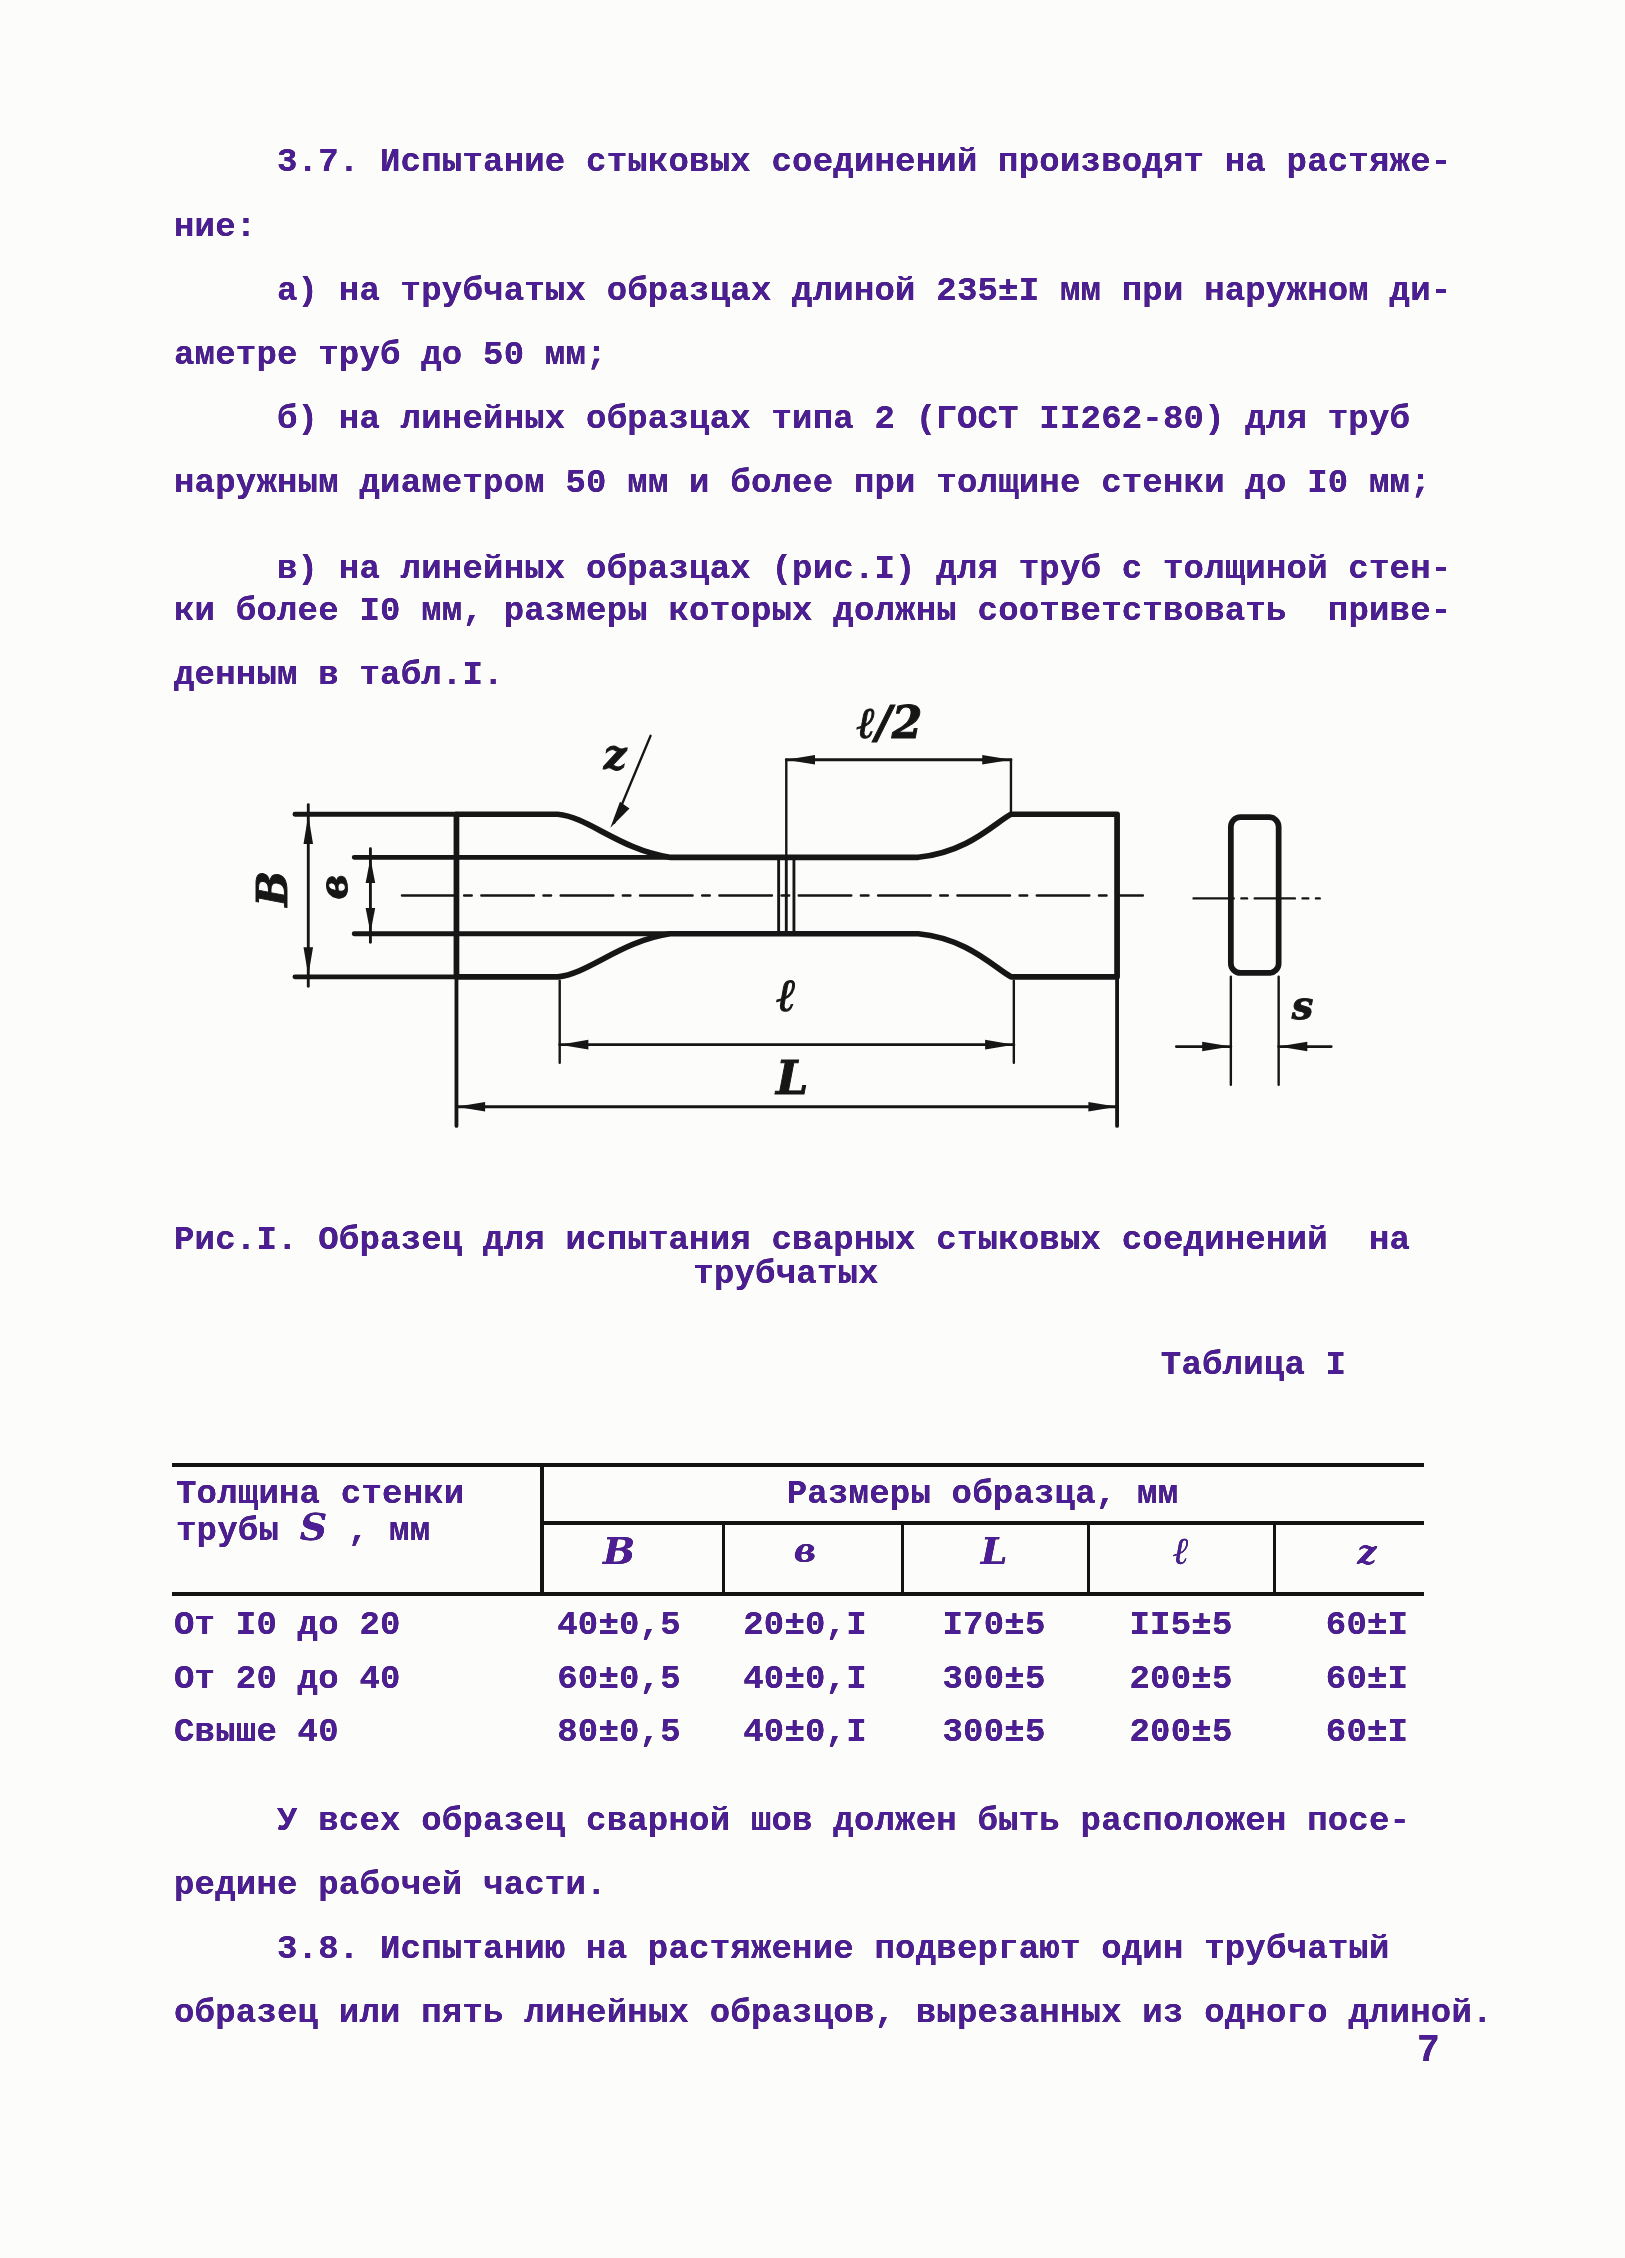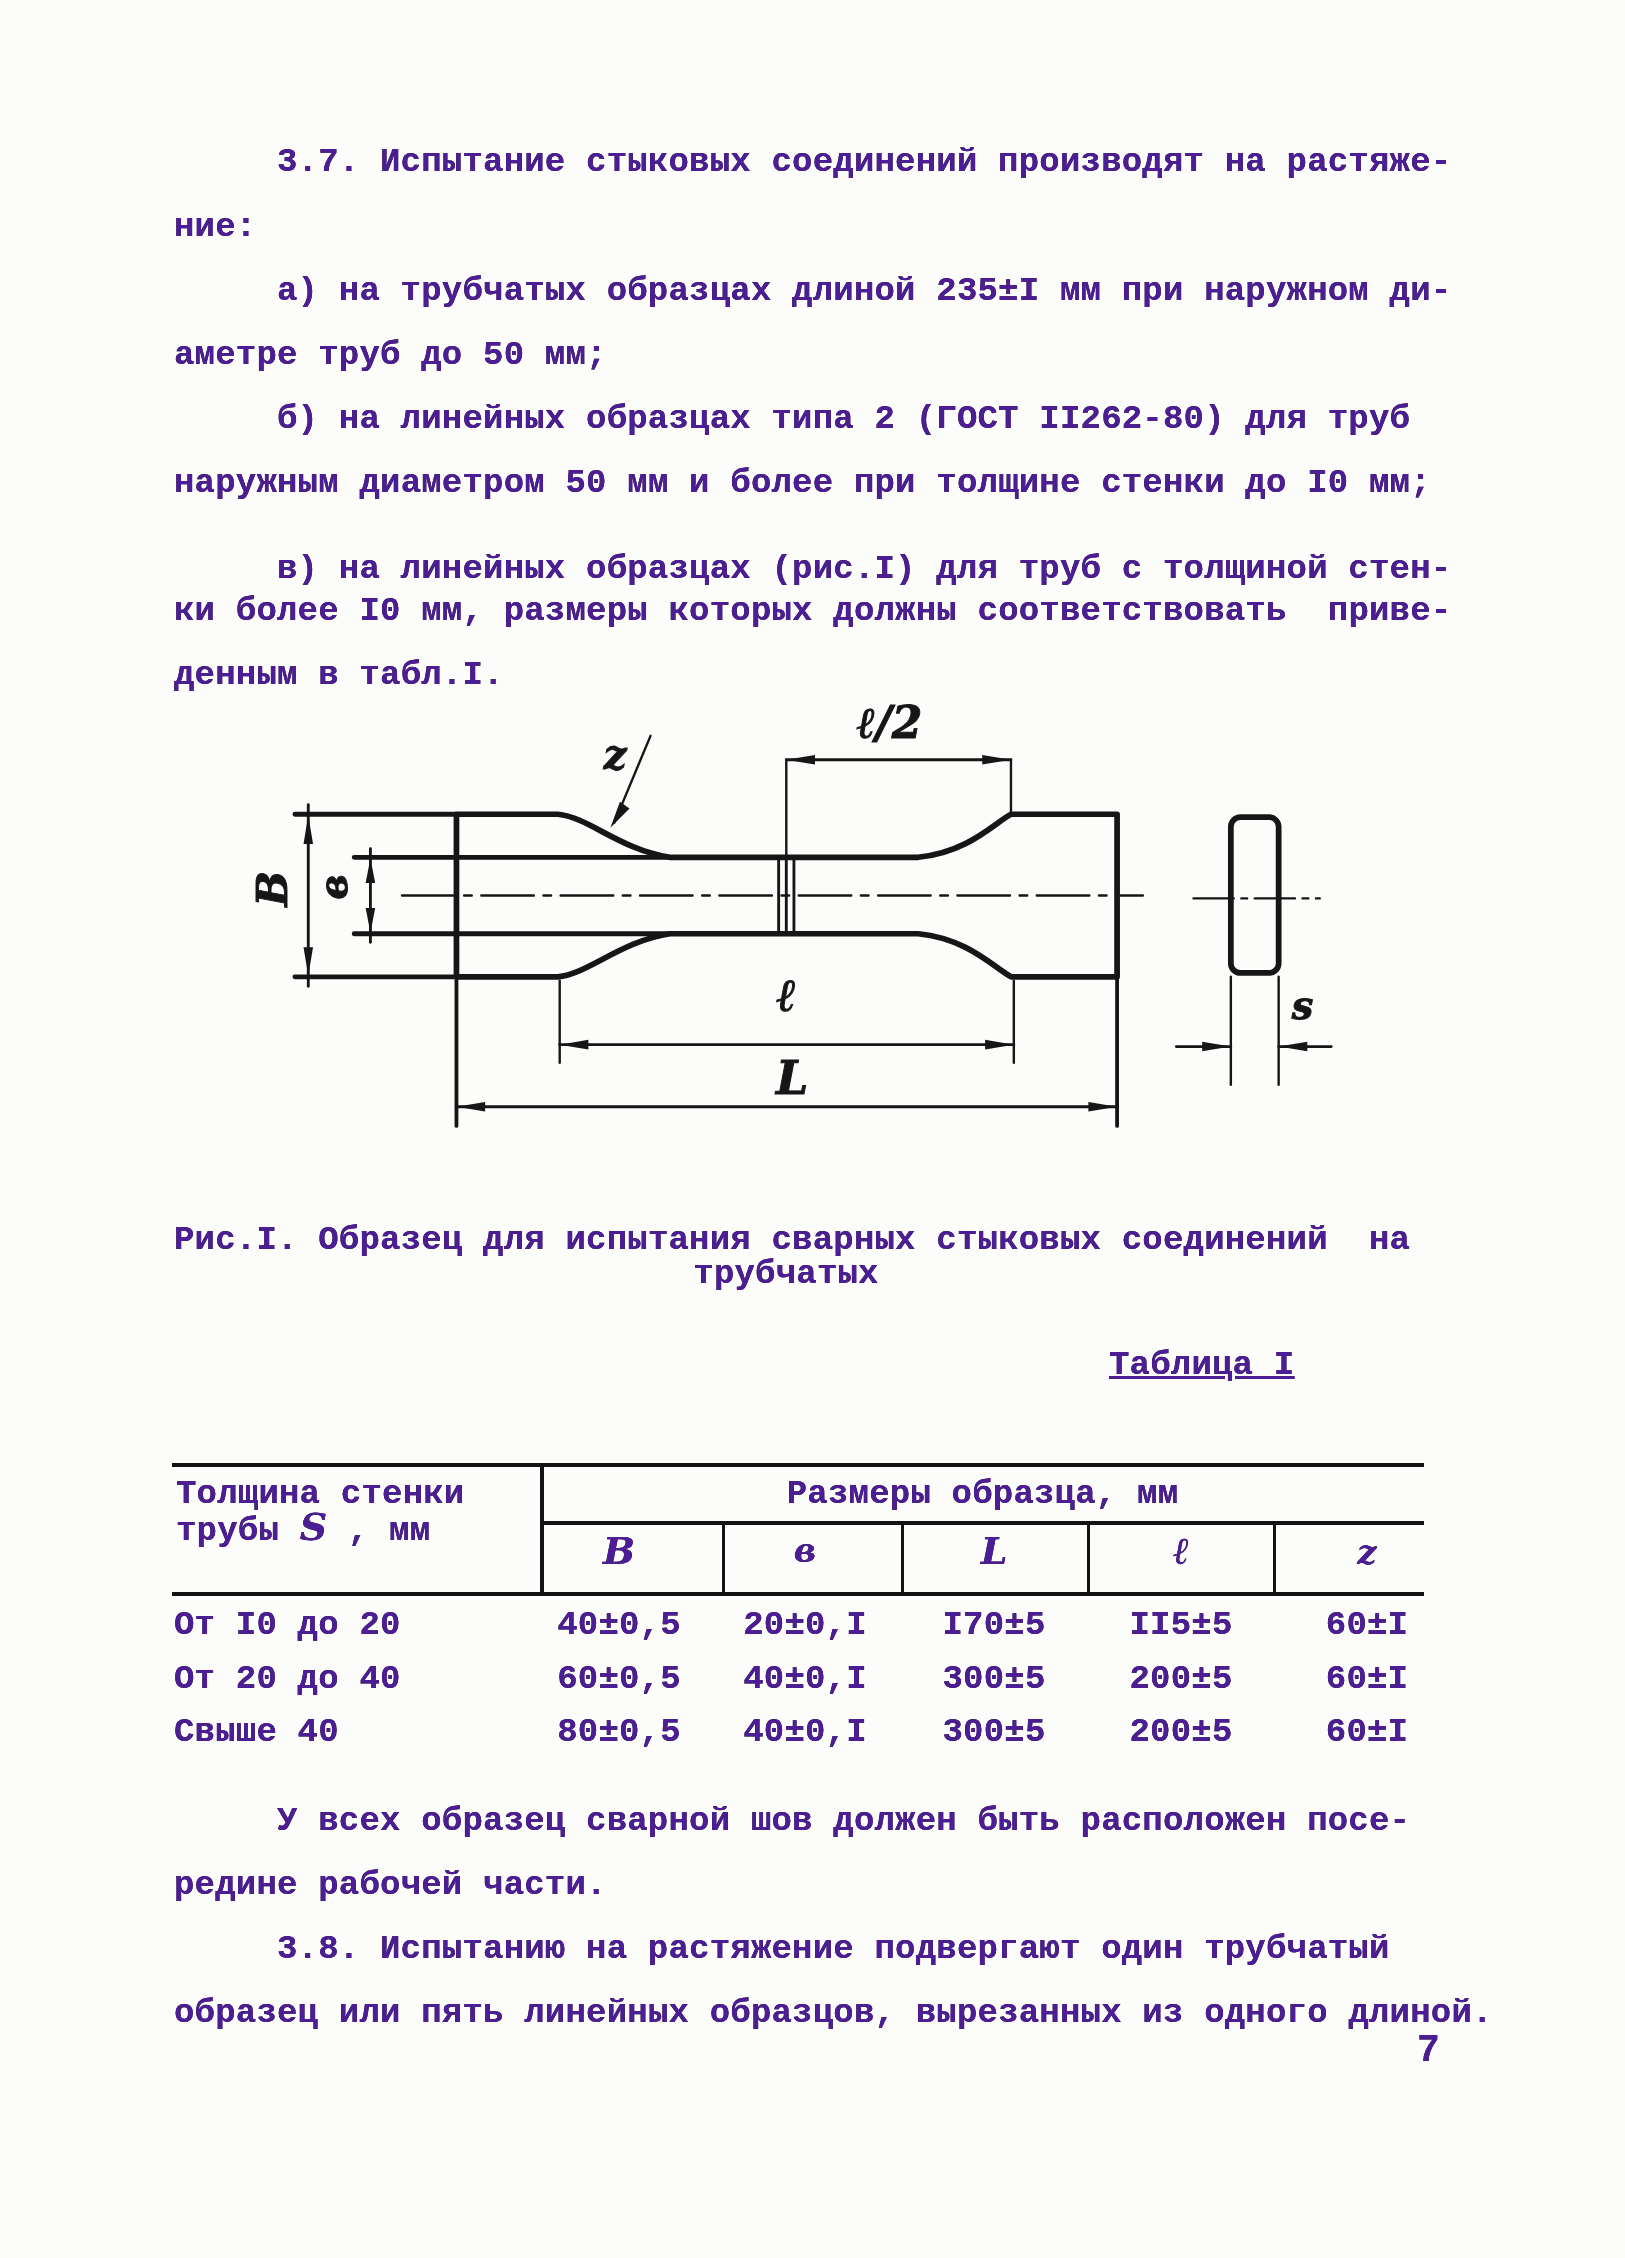--- a/index.html
+++ b/index.html
@@ -15,21 +15,21 @@
   .tline{
     position:absolute;
     font-size:34px;
     line-height:42px;
     white-space:pre;
     letter-spacing:0.2px;
     text-shadow:0 0 0.6px #121212;
   }
   .indent{padding-left:103px;}
   .caption-center{width:1224px;text-align:center;}
-  .table-title{width:289px;text-align:left;text-decoration:underline;}
+  .table-title{width:289px;text-align:center;}
   .rule{position:absolute;background:#131313;}
   .cell{position:absolute;transform:translateX(-50%);white-space:pre;}
   .serif-it{
     font-family:"DejaVu Serif","Liberation Serif",serif;
     font-style:italic;font-weight:700;
   }
   .subhead{
     position:absolute;transform:translateX(-50%);
     font-family:"DejaVu Serif","Liberation Serif",serif;
     font-style:italic;font-weight:700;font-size:38px;

